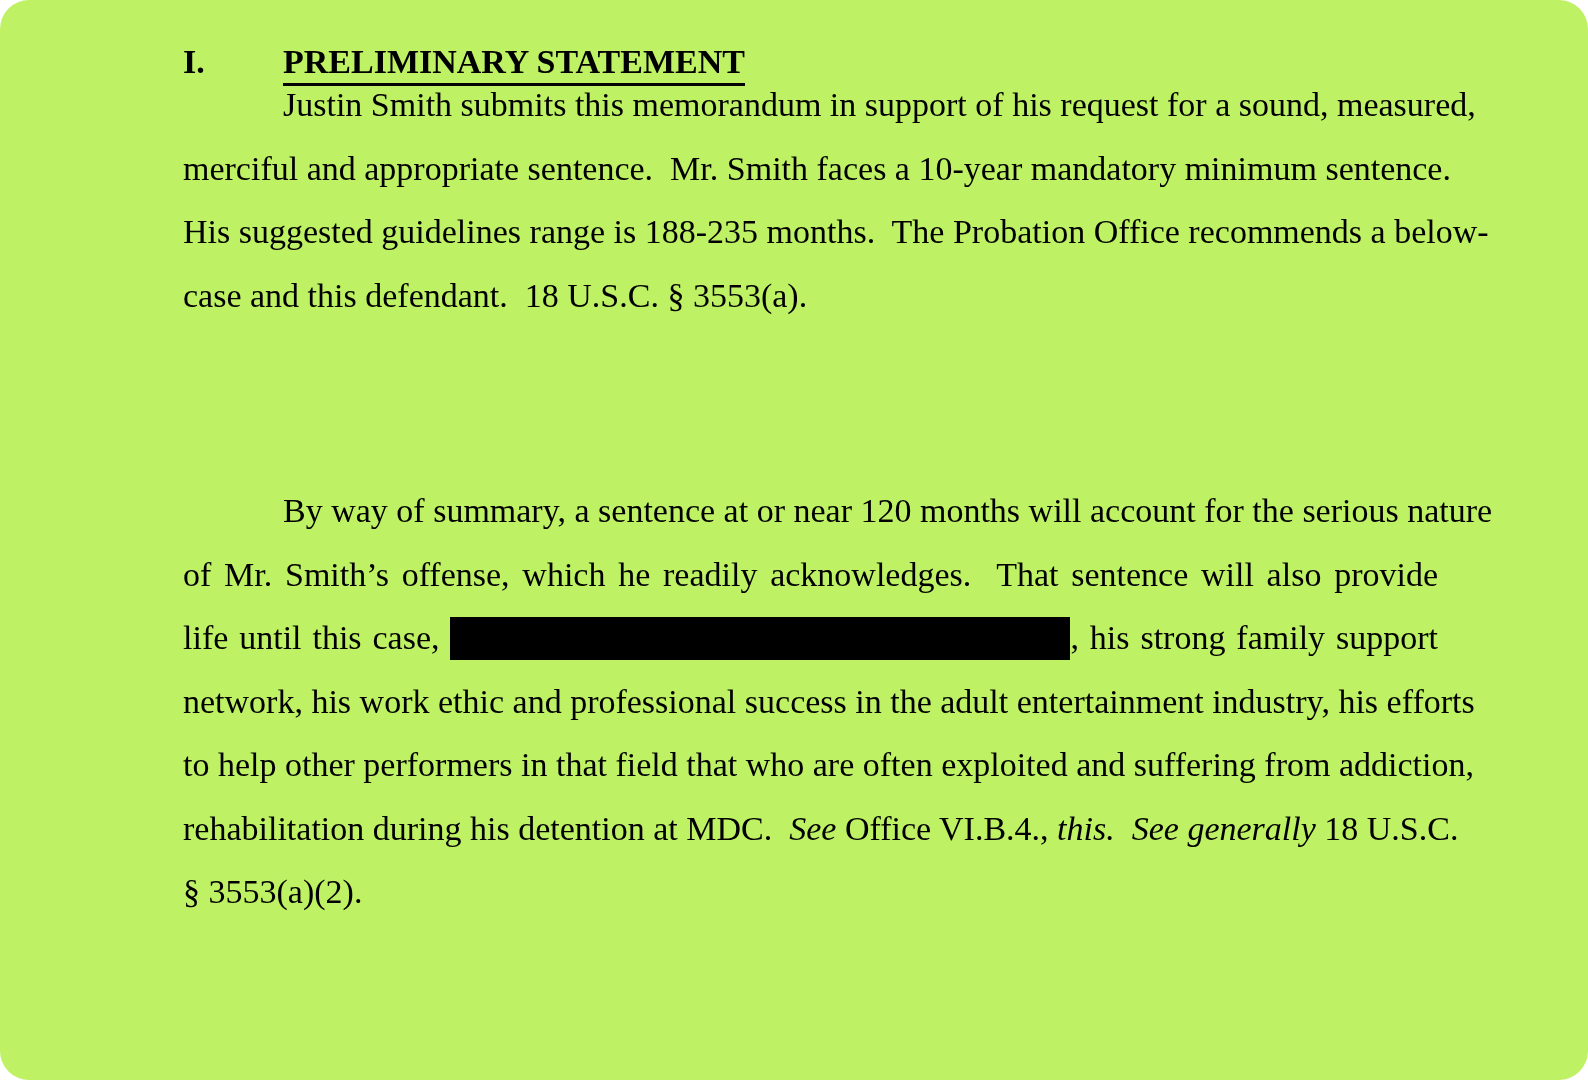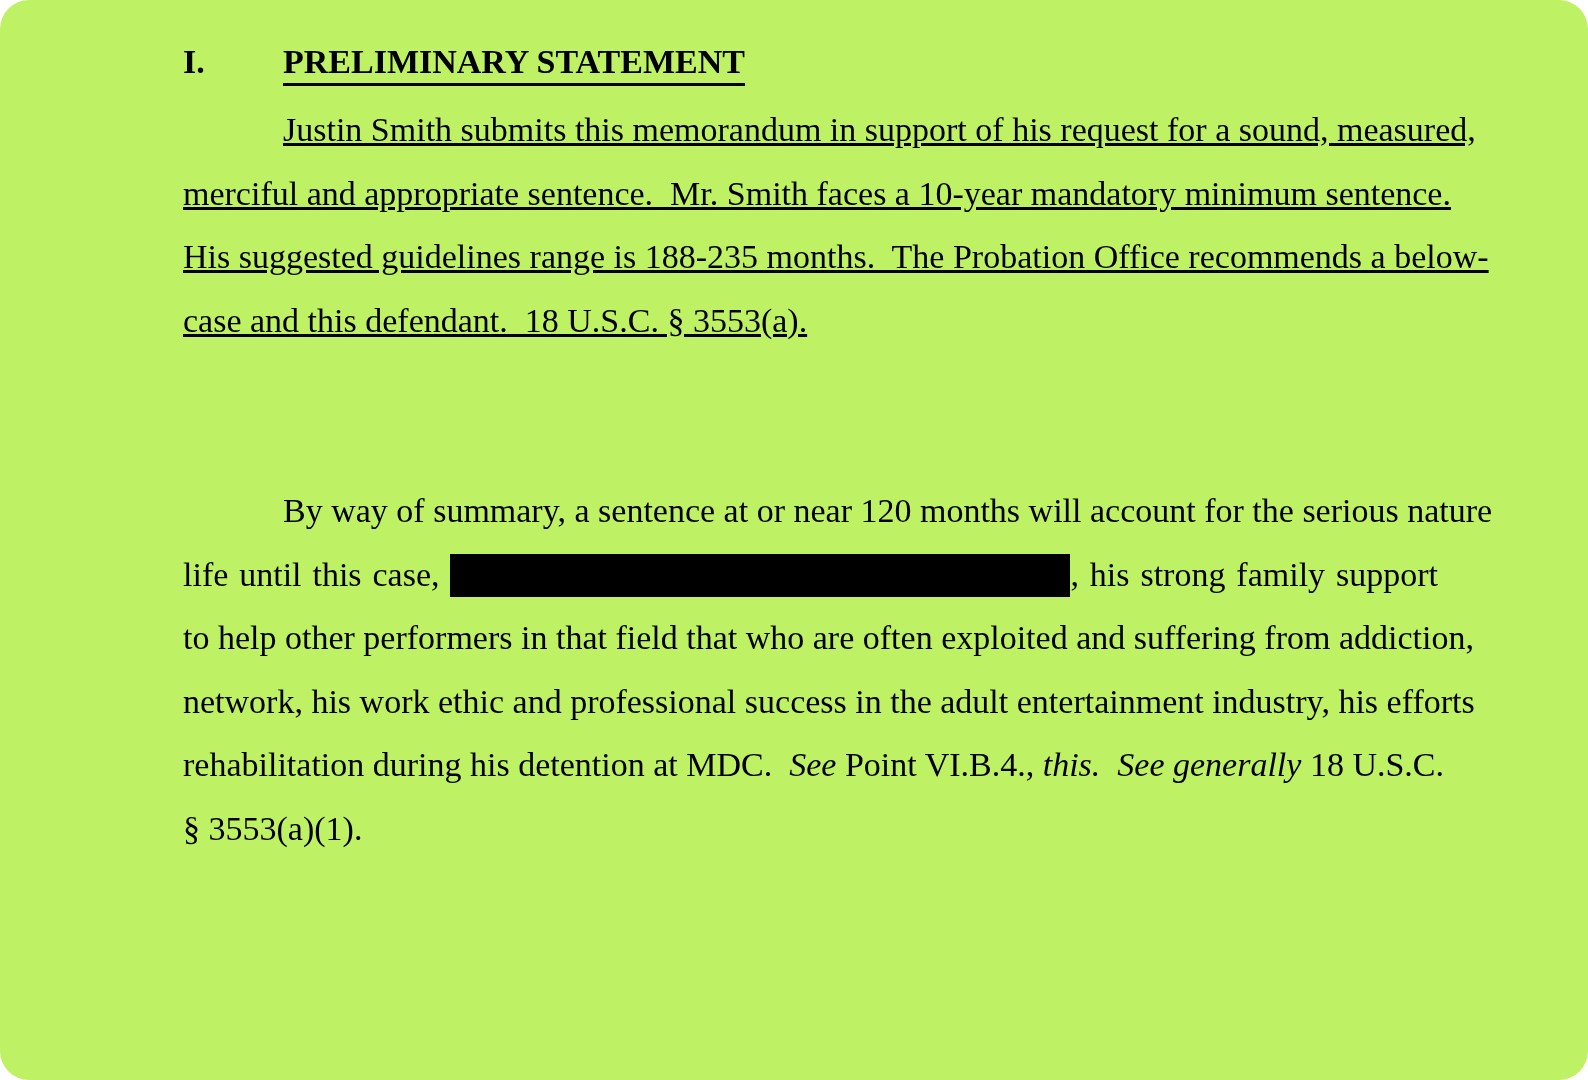--- a/index.html
+++ b/index.html
@@ -13,21 +13,21 @@
     overflow: hidden;
     border-radius: 29px;
   }
   .textblock {
     position: absolute;
     left: 183px;
     width: 1255px;
     font-size: 34px;
   }
   .heading-block { top: 30px; }
-  .para1-block   { top: 98px; text-decoration: underline; }
+  .para1-block   { top: 73px; }
   .para2-block   { top: 479px; }
   .line {
     height: 63.5px;
     line-height: 63.5px;
     white-space: nowrap;
   }
   .j { text-align: justify; text-align-last: justify; }
   .l { text-align: left; }
   .indent { text-indent: 100px; }
   .h-num {
@@ -60,20 +60,21 @@
 
   <div class="textblock para1-block">
     <div class="line j indent">Justin Smith submits this memorandum in support of his request for a sound, measured,</div>
     <div class="line j">merciful and appropriate sentence.&nbsp; Mr. Smith faces a 10-year mandatory minimum sentence.</div>
     <div class="line j">His suggested guidelines range is 188-235 months.&nbsp; The Probation Office recommends a below-</div>
     <div class="line l">case and this defendant.&nbsp; 18 U.S.C. § 3553(a).</div>
   </div>
 
   <div class="textblock para2-block">
     <div class="line j indent">By way of summary, a sentence at or near 120 months will account for the serious nature</div>
+    <div class="line j">of Mr. Smith’s offense, which he readily acknowledges.&nbsp; That sentence will also provide</div>
     <div class="line j"><span>life until this case, </span><span class="redaction-bar"></span><span>, his strong family support</span></div>
+    <div class="line j">network, his work ethic and professional success in the adult entertainment industry, his efforts</div>
     <div class="line j">to help other performers in that field that who are often exploited and suffering from addiction,</div>
-    <div class="line j">network, his work ethic and professional success in the adult entertainment industry, his efforts</div>
-    <div class="line j"><span>rehabilitation during his detention at MDC.&nbsp; </span><span class="it">See</span><span> Point VI.B.4., </span><span class="it">this.</span><span>&nbsp; </span><span class="it">See generally</span><span> 18 U.S.C.</span></div>
-    <div class="line l">§ 3553(a)(1).</div>
+    <div class="line j"><span>rehabilitation during his detention at MDC.&nbsp; </span><span class="it">See</span><span> Office VI.B.4., </span><span class="it">this.</span><span>&nbsp; </span><span class="it">See generally</span><span> 18 U.S.C.</span></div>
+    <div class="line l">§ 3553(a)(2).</div>
   </div>
 
 </div>
 
 </body></html>

